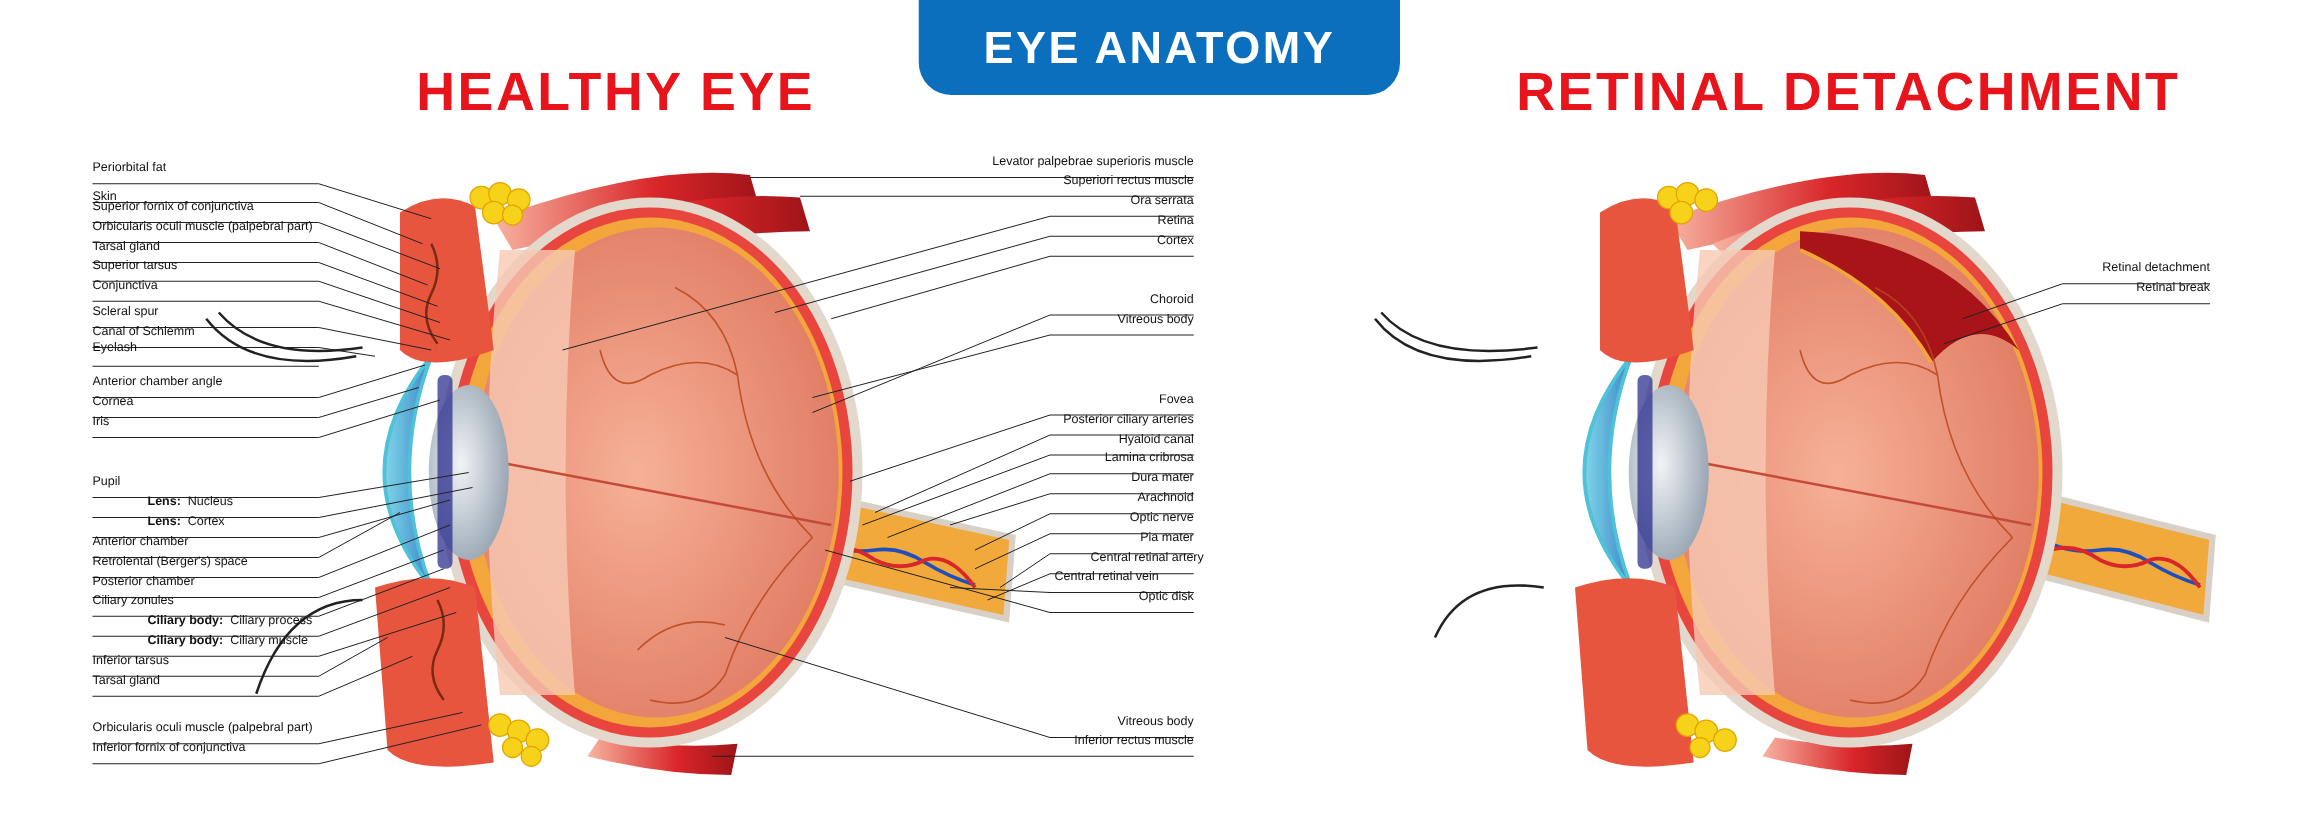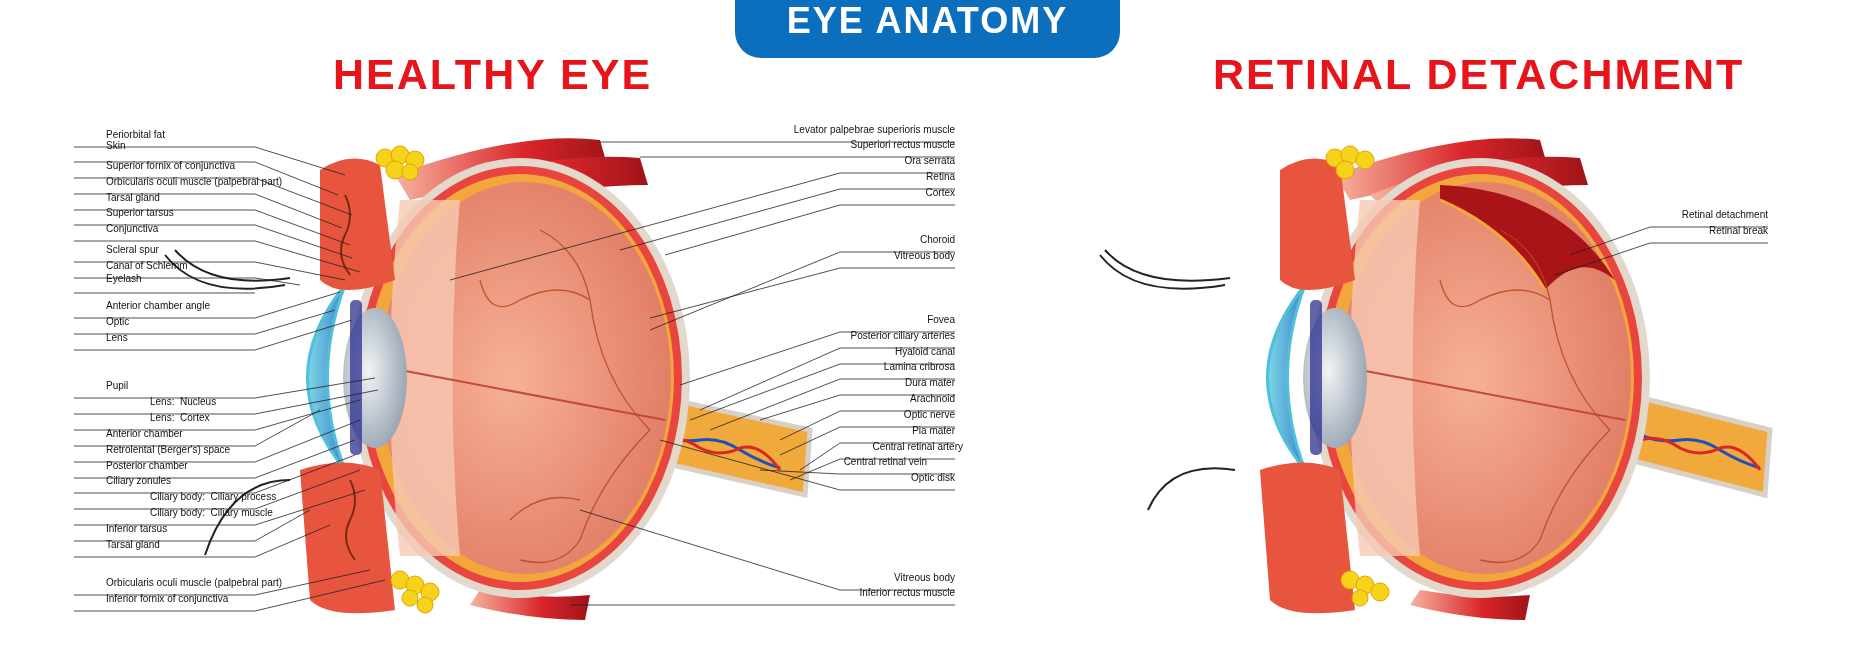--- a/index.html
+++ b/index.html
@@ -1,23 +1,23 @@
 <!DOCTYPE html>
 <html><head>
 <meta charset="utf-8">
 <style>
   html,body{margin:0;padding:0;background:#ffffff;}
   body{width:1853px;height:662px;position:relative;overflow:hidden;font-family:"Liberation Sans",sans-serif;}
-  .banner{position:absolute;left:735px;top:0;width:385px;height:58px;background:#0b6fbd;border-radius:0 0 26px 26px;display:flex;align-items:flex-start;justify-content:center;}
+  .banner{position:absolute;left:735px;top:0;width:385px;height:76px;background:#0b6fbd;border-radius:0 0 26px 26px;display:flex;align-items:center;justify-content:center;}
   .banner span{color:#fff;font-weight:bold;font-size:36px;letter-spacing:2px;font-family:"Liberation Sans",sans-serif;}
   .heading{position:absolute;top:50px;color:#e8141b;font-weight:bold;font-size:43px;letter-spacing:2px;white-space:nowrap;font-family:"Liberation Sans",sans-serif;}
-  .lbl{position:absolute;font-size:10px;color:#111;white-space:nowrap;line-height:12px;font-family:"Liberation Sans",sans-serif;margin-left:32px;}
+  .lbl{position:absolute;font-size:10px;color:#111;white-space:nowrap;line-height:12px;font-family:"Liberation Sans",sans-serif;}
   .lbl.l{left:74px;}
   .lbl.r{text-align:left;}
-  .lbl b{font-weight:normal;padding-left:44px;}
+  .lbl b{font-weight:bold;padding-left:44px;}
   svg.art{position:absolute;left:0;top:0;}
 </style>
 </head>
 <body>
 
 <div class="banner">
   <span>EYE ANATOMY</span>
 </div>
 <div class="heading" style="left:333px;">HEALTHY EYE</div>
 <div class="heading" style="left:1213px;">RETINAL DETACHMENT</div>
@@ -185,32 +185,32 @@
     <path d="M955,590 H840 L580,510"></path>
       <path d="M955,605 H570"></path>
 
     <path d="M1768,227 H1650 L1570,255"></path>
       <path d="M1768,243 H1650 L1555,275"></path>
   </g>
 </svg>
 
 <div>
   <div class="lbl l" style="top:129px">Periorbital fat</div>
-  <div class="lbl l" style="top:140px">Skin</div>
+  <div class="lbl l" style="top:152px">Skin</div>
   <div class="lbl l" style="top:160px">Superior fornix of conjunctiva</div>
   <div class="lbl l" style="top:176px">Orbicularis oculi muscle (palpebral part)</div>
   <div class="lbl l" style="top:192px">Tarsal gland</div>
   <div class="lbl l" style="top:207px">Superior tarsus</div>
   <div class="lbl l" style="top:223px">Conjunctiva</div>
   <div class="lbl l" style="top:244px">Scleral spur</div>
   <div class="lbl l" style="top:260px">Canal of Schlemm</div>
   <div class="lbl l" style="top:273px">Eyelash</div>
   <div class="lbl l" style="top:300px">Anterior chamber angle</div>
-  <div class="lbl l" style="top:316px">Optic</div>
-  <div class="lbl l" style="top:332px">Lens</div>
+  <div class="lbl l" style="top:316px">Cornea</div>
+  <div class="lbl l" style="top:332px">Iris</div>
   <div class="lbl l" style="top:380px">Pupil</div>
   <div class="lbl l" style="top:396px"><b>Lens:</b>&nbsp; <span>Nucleus</span></div>
   <div class="lbl l" style="top:412px"><b>Lens:</b>&nbsp; <span>Cortex</span></div>
   <div class="lbl l" style="top:428px">Anterior chamber</div>
   <div class="lbl l" style="top:444px">Retrolental (Berger's) space</div>
   <div class="lbl l" style="top:460px">Posterior chamber</div>
   <div class="lbl l" style="top:475px">Ciliary zonules</div>
   <div class="lbl l" style="top:491px"><b>Ciliary body:</b>&nbsp; <span>Ciliary process</span></div>
   <div class="lbl l" style="top:507px"><b>Ciliary body:</b>&nbsp; <span>Ciliary muscle</span></div>
   <div class="lbl l" style="top:523px">Inferior tarsus</div>

